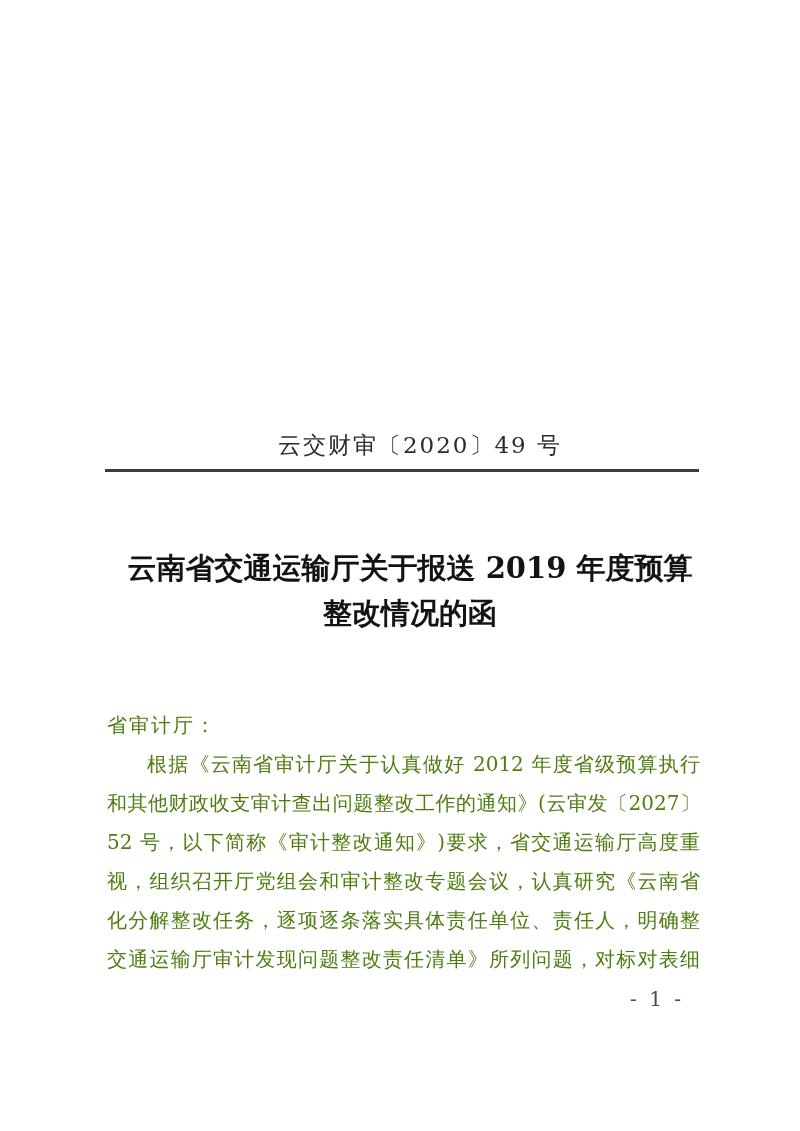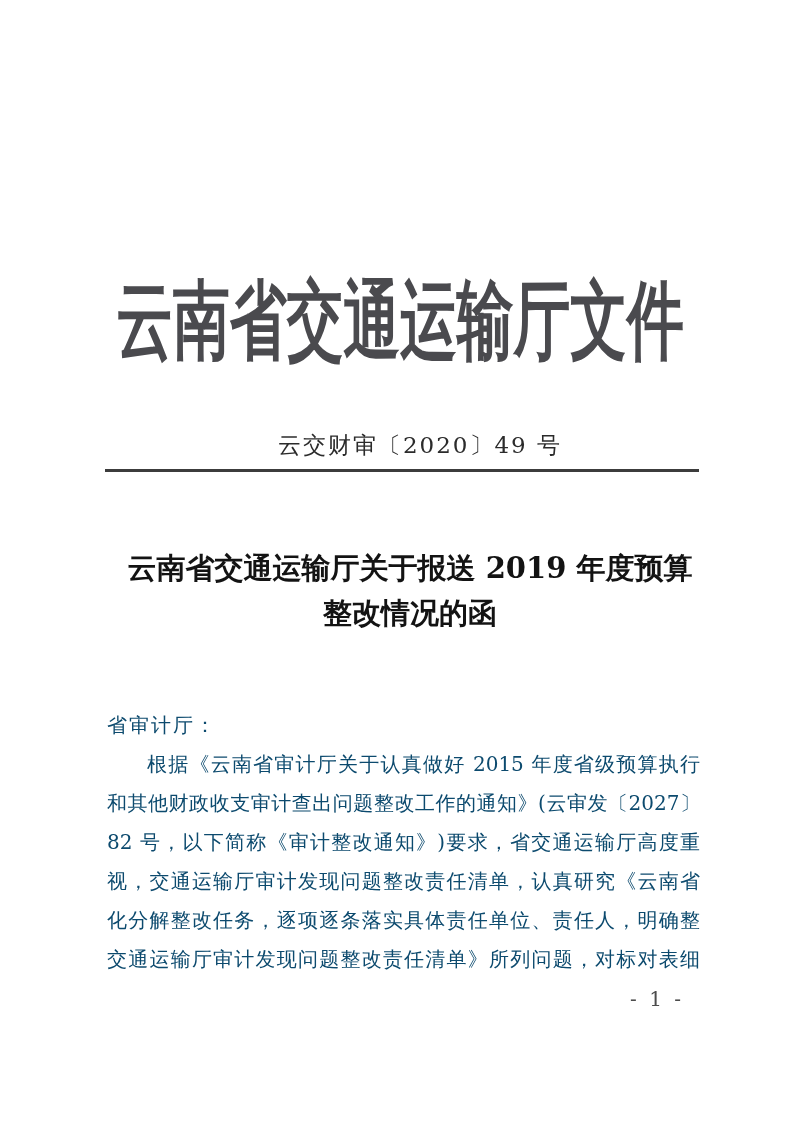--- a/index.html
+++ b/index.html
@@ -76,21 +76,21 @@
   }
 
   
   .body-block {
     position: absolute;
     top: 706px;
     left: 107px;
     width: 593px;
     font-size: 20px;
     line-height: 39px;
-    color: #0c4a6e;
+    color: #4d7c0f;
   }
   .salutation {
     letter-spacing: 2px;
     text-align: left;
   }
   .body-line {
     text-align: justify;
     text-align-last: justify;
     text-justify: inter-character;
   }
@@ -107,38 +107,35 @@
     letter-spacing: 3px;
     color: #4c4c4c;
     white-space: nowrap;
   }
 </style>
 </head>
 <body>
 
 <div class="page">
 
-  <div class="letterhead-title">
-    <span class="masthead-text">云南省交通运输厅文件</span>
-  </div>
 
   <div class="doc-number">云交财审〔2020〕49 号</div>
 
   <div class="rule"></div>
 
   <div class="doc-title">
     <div>云南省交通运输厅关于报送 2019 年度预算</div>
     <div>整改情况的函</div>
   </div>
 
   <div class="body-block">
     <div class="salutation">省审计厅：</div>
-    <div class="body-line first">根据《云南省审计厅关于认真做好 2015 年度省级预算执行</div>
+    <div class="body-line first">根据《云南省审计厅关于认真做好 2012 年度省级预算执行</div>
     <div class="body-line">和其他财政收支审计查出问题整改工作的通知》(云审发〔2027〕</div>
-    <div class="body-line">82 号，以下简称《审计整改通知》)要求，省交通运输厅高度重</div>
-    <div class="body-line">视，交通运输厅审计发现问题整改责任清单，认真研究《云南省</div>
+    <div class="body-line">52 号，以下简称《审计整改通知》)要求，省交通运输厅高度重</div>
+    <div class="body-line">视，组织召开厅党组会和审计整改专题会议，认真研究《云南省</div>
     <div class="body-line">化分解整改任务，逐项逐条落实具体责任单位、责任人，明确整</div>
     <div class="body-line">交通运输厅审计发现问题整改责任清单》所列问题，对标对表细</div>
   </div>
 
   <div class="page-number">- 1 -</div>
 
 </div>
 
 </body></html>

